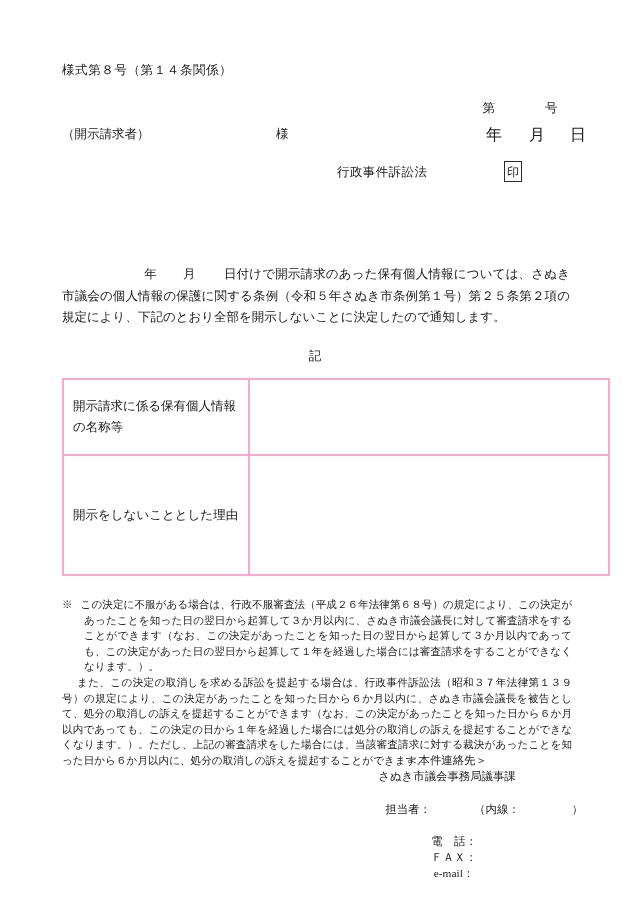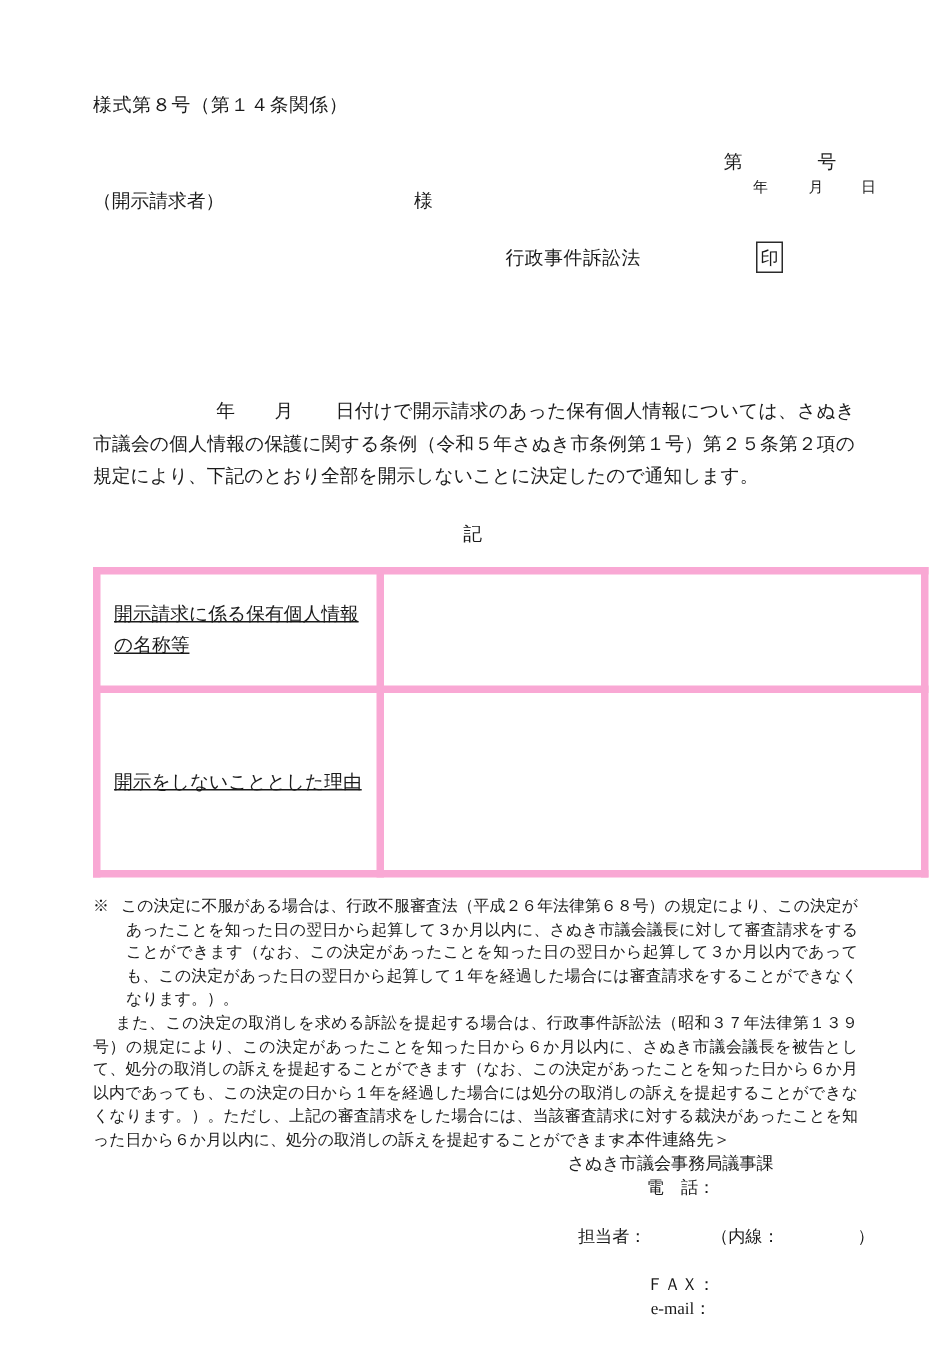--- a/index.html
+++ b/index.html
@@ -33,22 +33,22 @@
     font-size: 12.5px;
     letter-spacing: 0.6px;
   }
   .doc-number {
     left: 470px; top: 85px;
     font-size: 12.5px;
     font-family: Liberation Serif, serif;
   }
   .doc-number .gap-a { display: inline-block; width: 50px; }
   .doc-date {
-    left: 492px; top: 107px;
-    font-size: 10px;
+    left: 470px; top: 107px;
+    font-size: 16px;
   }
   .doc-date .gap-b { display: inline-block; width: 27px; }
   .gap-c { display: inline-block; width: 25px; }
 
   .addressee {
     left: 62px; top: 126px;
     font-size: 12.5px;
   }
   .addressee-honorific {
     left: 276px; top: 126px;
@@ -105,26 +105,25 @@
 
   
   .info-table {
     position: absolute;
     left: 62px; top: 378px;
     width: 506px;
     border-collapse: collapse;
     table-layout: fixed;
   }
   .info-table td {
-    border: 5px solid #f9a8d4;
+    border: 2px solid #f9a8d4;
     font-size: 12.5px;
     vertical-align: middle;
     padding: 0 9px;
     line-height: 21px;
-    text-decoration: underline;
   }
   .info-table td.label-cell { width: 166px; }
   .info-table td.value-cell { width: 340px; }
   .row-1 td { height: 74px; }
   .row-2 td { height: 118px; }
 
   
   .footnote {
     position: absolute;
     left: 62px; top: 597px;
@@ -200,21 +199,21 @@
   </table>
 
   <div class="footnote jp">
     <p class="fn-first"><span>※</span><span class="mark-gap"></span><span>この決定に不服がある場合は、行政不服審査法（平成２６年法律第６８号）の規定により、この決定があったことを知った日の翌日から起算して３か月以内に、さぬき市議会議長に対して審査請求をすることができます（なお、この決定があったことを知った日の翌日から起算して３か月以内であっても、この決定があった日の翌日から起算して１年を経過した場合には審査請求をすることができなくなります。）。</span></p>
     <p class="fn-second">また、この決定の取消しを求める訴訟を提起する場合は、行政事件訴訟法（昭和３７年法律第１３９号）の規定により、この決定があったことを知った日から６か月以内に、さぬき市議会議長を被告として、処分の取消しの訴えを提起することができます（なお、この決定があったことを知った日から６か月以内であっても、この決定の日から１年を経過した場合には処分の取消しの訴えを提起することができなくなります。）。ただし、上記の審査請求をした場合には、当該審査請求に対する裁決があったことを知った日から６か月以内に、処分の取消しの訴えを提起することができます。</p>
   </div>
 
   <div class="contact jp">
     <div class="line">＜本件連絡先＞</div>
     <div class="line">さぬき市議会事務局議事課</div>
-    <div class="line indent1">電　話：</div>
     <div class="line indent1">
       <span class="ext"><span>担当者：</span></span><span>（内線：</span><span class="ext-gap"></span><span>）</span>
     </div>
+    <div class="line indent1">電　話：</div>
     <div class="line indent1">ＦＡＸ：</div>
     <div class="line indent1">e-mail：</div>
   </div>
 
 </div>
 
 </body></html>

